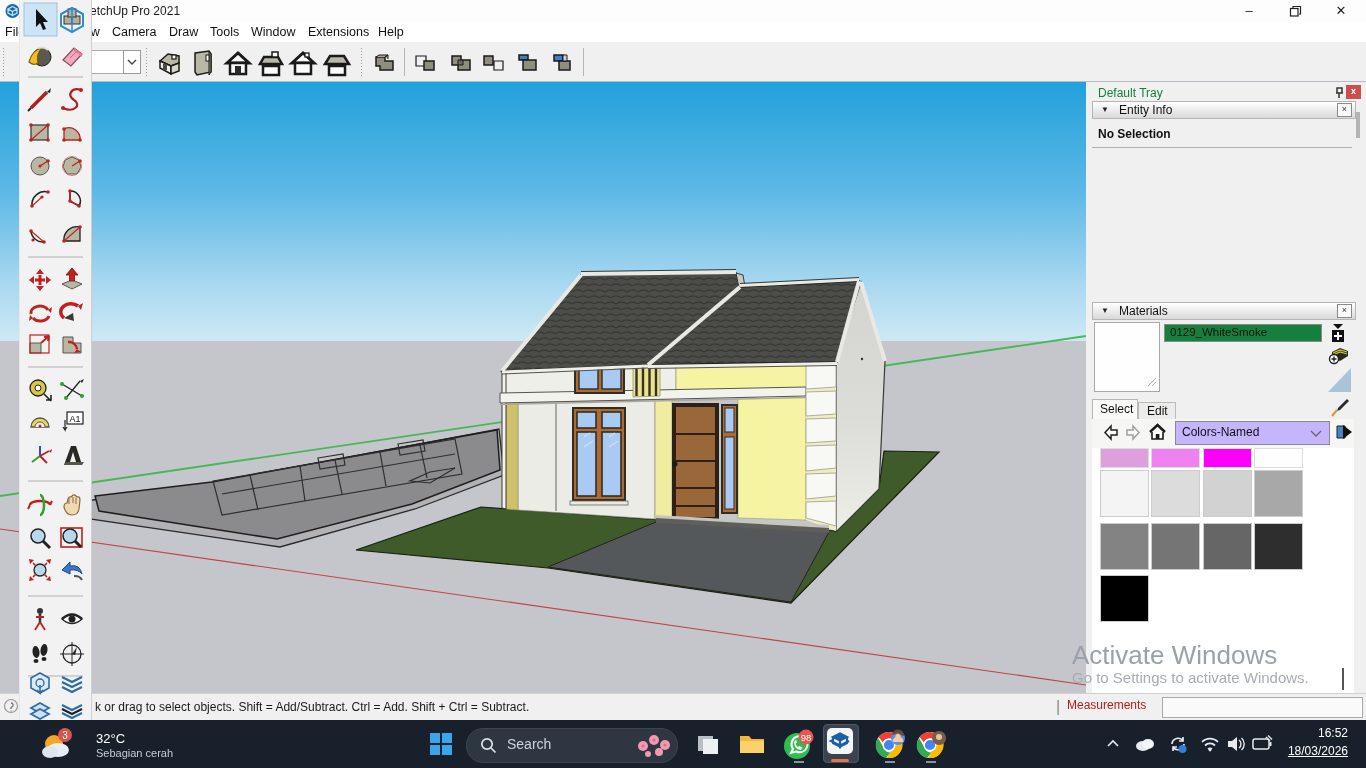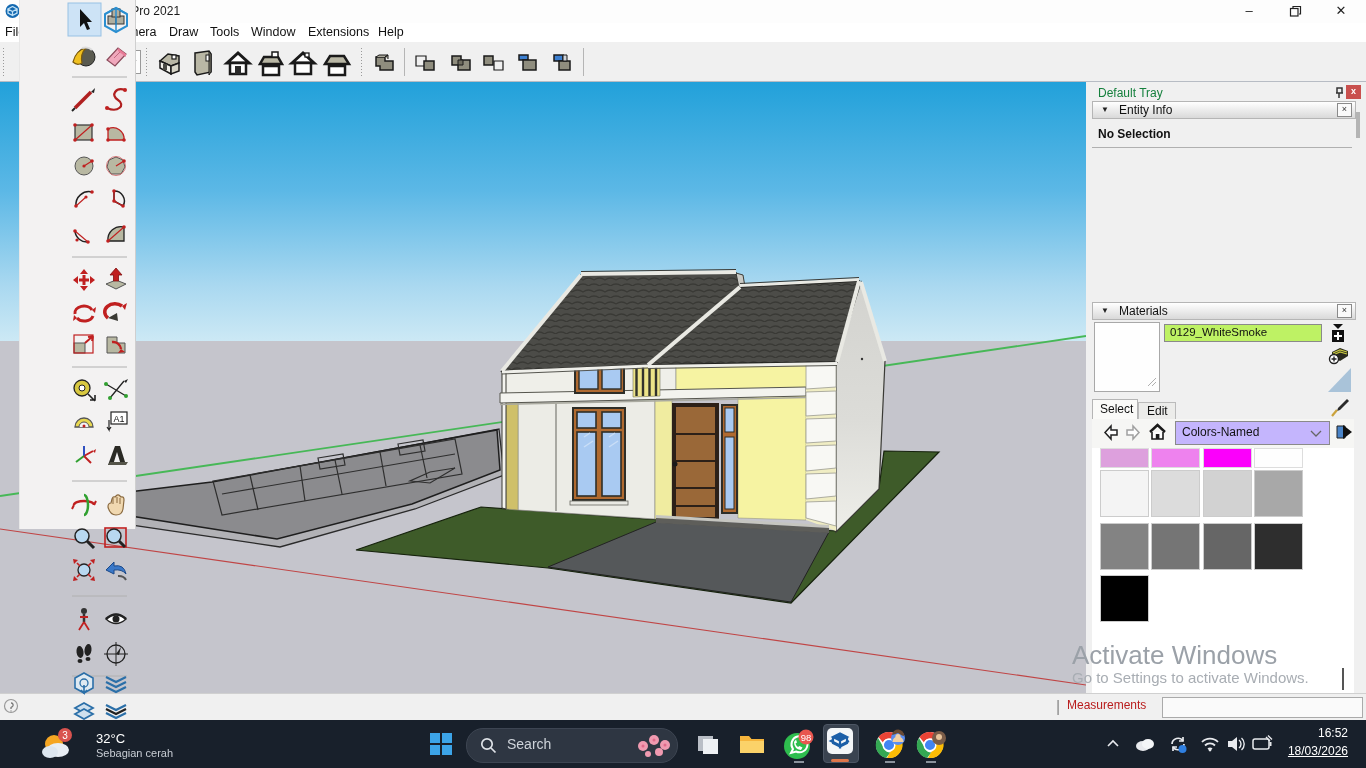--- a/index.html
+++ b/index.html
@@ -10,21 +10,21 @@
   .winbtn{top:0;width:14px;height:22px;color:#222;font-size:13px;text-align:center;line-height:21px;}
   #menubar{left:0;top:23px;width:1366px;height:19px;background:#ffffff;}
   .mi{position:absolute;top:2px;font-size:12.5px;color:#111;}
   #toolbar{left:0;top:42px;width:1366px;height:39px;background:#f0f0f0;border-bottom:1px solid #b7bcc4;}
   .grip{position:absolute;top:6px;height:28px;width:3px;
     background-image:repeating-linear-gradient(#9a9a9a 0 1px,transparent 1px 3px);background-size:1px 100%;background-repeat:no-repeat;background-position:1px 0;}
   #viewport{left:0;top:82px;}
   #tray{left:1086px;top:82px;width:280px;height:611px;background:#f0f0f0;}
   #statusbar{left:0;top:693px;width:1366px;height:27px;background:#f0f0f0;border-top:1px solid #d0d0d0;}
   #taskbar{left:0;top:720px;width:1366px;height:48px;background:#18202b;}
-  #lts{left:19px;top:0px;width:71px;height:529px;background:#f3f2f2;border-right:1px solid #cfcfcf;border-left:1px solid #e7e7e7;padding-left:44px;}
+  #lts{left:19px;top:0px;width:71px;height:720px;background:#f3f2f2;border-right:1px solid #cfcfcf;border-left:1px solid #e7e7e7;}
   .sechdr{position:absolute;left:6px;width:262px;height:16px;
     background:linear-gradient(#ffffff,#d9d9d9);border:1px solid #b5b5b5;font-size:12px;color:#111;}
   .xbtn{position:absolute;right:3px;top:1px;width:13px;height:12px;background:#fafafa;border:1px solid #8a8a8a;
     font-size:9px;line-height:11px;text-align:center;color:#333;}
 </style>
 </head>
 <body>
 
 <div class="abs" id="titlebar">
     <span class="abs" id="title">SketchUp Pro 2021</span>
@@ -286,21 +286,21 @@
   <div class="sechdr" style="top:220px;">
     <span style="position:absolute;left:8px;top:3px;font-size:8px;color:#222;">▼</span>
     <span style="position:absolute;left:26px;top:1px;">Materials</span>
     <span class="xbtn">×</span>
   </div>
   <div class="abs" style="left:6px;top:238px;width:262px;height:78px;background:#f0f0f0;">
     <div class="abs" style="left:2px;top:2px;width:64px;height:68px;background:#fefefe;border:1px solid #a8a8a8;"></div>
     <svg class="abs" style="left:54px;top:56px;" width="12" height="12">
         <path d="M2,10 L10,2 M6,10 L10,6" stroke="#b0b0b0" stroke-width="1" fill="none"></path>
       </svg>
-    <div class="abs" style="left:72px;top:4px;width:156px;height:16px;background:#bef264;border:1px solid #8a8a8a;">
+    <div class="abs" style="left:72px;top:4px;width:156px;height:16px;background:#15803d;border:1px solid #8a8a8a;">
       <span class="abs" style="left:5px;top:1px;font-size:11.5px;color:#111;">0129_WhiteSmoke</span>
     </div>
     <svg class="abs" style="left:238px;top:3px;" width="18" height="20" viewBox="0 0 18 20">
       <path d="M3,1 h10 l-5,5 z" fill="#111"></path>
       <rect x="2" y="7" width="12" height="12" fill="#111"></rect>
       <path d="M8,9 v8 M4,13 h8" stroke="#fff" stroke-width="2"></path>
     </svg>
     <svg class="abs" style="left:236px;top:26px;" width="22" height="20" viewBox="0 0 22 20">
       <path d="M4,6 L12,2 L20,5 L20,10 L12,15 L4,11 Z" fill="#2a2a1e"></path>
       <path d="M5,7 L12,4 L19,6 M5,9 L12,6 L19,8" stroke="#c8c840" stroke-width="1.2" fill="none"></path>
@@ -372,20 +372,21 @@
 </div>
 
 <div class="abs" style="left:1072px;top:640px;font-size:26px;color:#9ba1a8;">Activate Windows</div>
 <div class="abs" style="left:1072px;top:669px;font-size:15px;color:#a8adb3;">Go to Settings to activate Windows.</div>
 
 <div class="abs" id="statusbar">
   <svg class="abs" style="left:3px;top:4px;" width="16" height="18" viewBox="0 0 16 18">
     <circle cx="8" cy="8" r="6.5" fill="none" stroke="#999" stroke-width="1.2"></circle>
     <path d="M8,5 a2,2 0 0 1 1,3.8 L8,9.5 v1.5 M8,12.5 v1" stroke="#777" stroke-width="1.3" fill="none"></path>
   </svg>
+  <span class="abs" style="left:95px;top:6px;font-size:12px;color:#1a1a1a;">k or drag to select objects. Shift = Add/Subtract. Ctrl = Add. Shift + Ctrl = Subtract.</span>
   <span class="abs" style="left:1056px;top:4px;color:#888;">|</span>
   <span class="abs" style="left:1067px;top:4px;font-size:12px;color:#b91c1c;">Measurements</span>
   <div class="abs" style="left:1162px;top:3px;width:199px;height:19px;background:#fafafa;border:1px solid #aaa;"></div>
 </div>
 
 <div class="abs" id="taskbar">
 
   <svg class="abs" style="left:38px;top:8px;" width="40" height="34" viewBox="0 0 40 34">
     <circle cx="16" cy="16" r="9" fill="#f5a623"></circle>
     <ellipse cx="20" cy="22" rx="11" ry="7" fill="#e8eef5"></ellipse>

